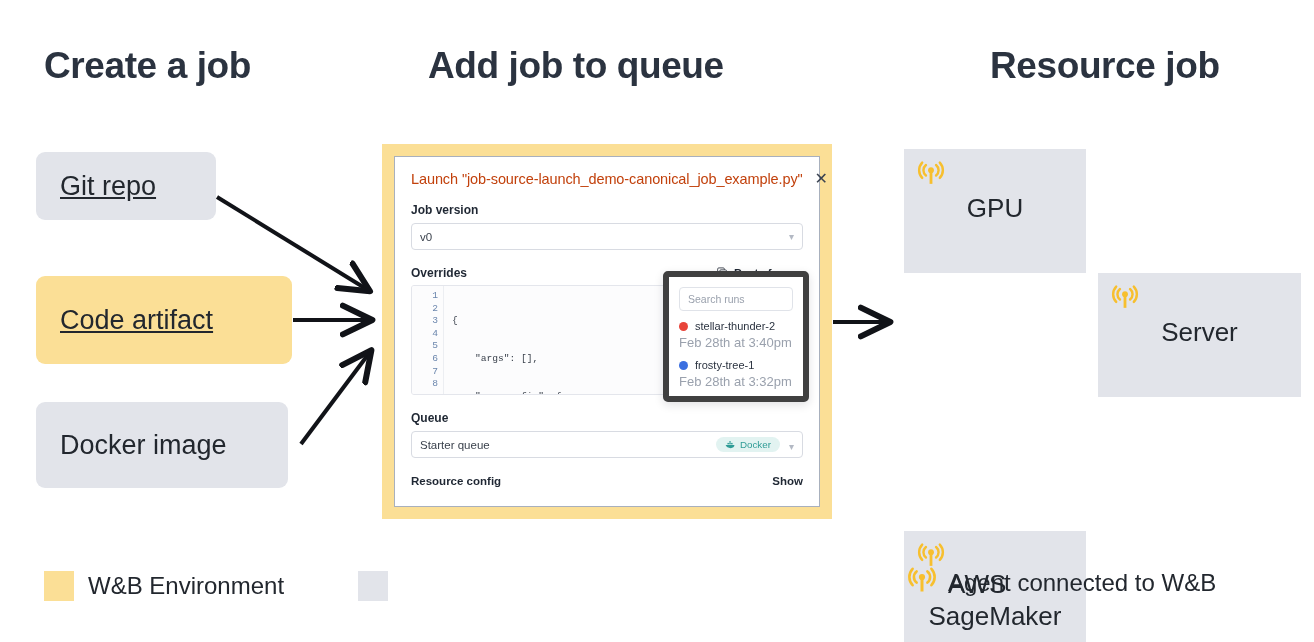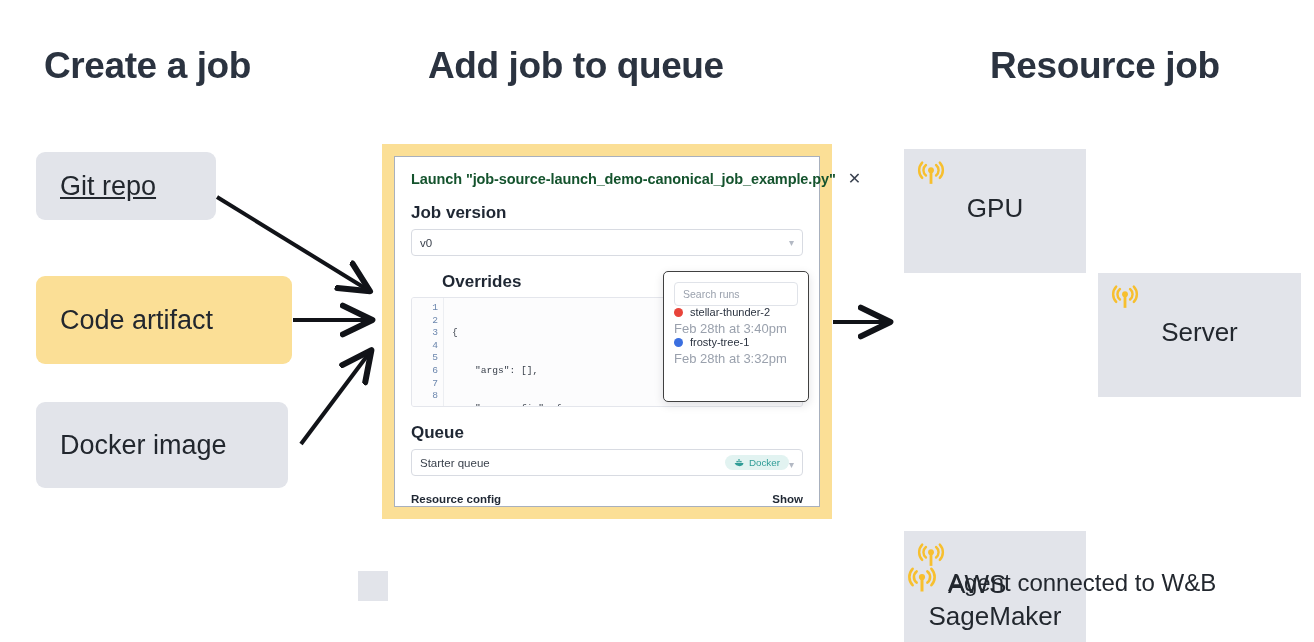--- a/index.html
+++ b/index.html
@@ -51,66 +51,66 @@
     width:100%;height:100%;
     box-sizing:border-box;
     padding:14px 16px 0 16px;
     position:relative;
   }
   .dlg-title-row{
     display:flex;align-items:center;justify-content:space-between;
     gap:10px;
   }
   .dlg-title{
-    font-size:14.5px;font-weight:700;color:#14532d;white-space:nowrap;
+    font-size:14.5px;font-weight:400;color:#c2410c;white-space:nowrap;
     letter-spacing:-0.1px;
   }
   .dlg-close{
     font-size:16px;color:#3a4250;line-height:1;cursor:pointer;
     padding:0 2px;
   }
   .fld-label{
-    font-size:17px;font-weight:700;color:#1f2733;margin-top:16px;margin-bottom:6px;
+    font-size:12px;font-weight:700;color:#1f2733;margin-top:16px;margin-bottom:6px;
   }
   .select{
     height:25px;border:1px solid #d8dbe2;border-radius:4px;
     display:flex;align-items:center;justify-content:space-between;
     padding:0 8px;font-size:11.5px;color:#3b424d;background:#fff;
   }
   .chev{color:#b3b9c4;font-size:10px;line-height:1;}
-  .row-between{display:flex;align-items:center;justify-content:space-between;margin-top:16px;margin-bottom:5px;margin-left:31px;}
+  .row-between{display:flex;align-items:center;justify-content:space-between;margin-top:16px;margin-bottom:5px;}
   .paste{display:flex;align-items:center;gap:6px;font-size:11.5px;font-weight:700;color:#1f2733;cursor:pointer;}
 
   
   .code{
     border:1px solid #e4e6ec;border-radius:3px;background:#fcfcfd;
     display:flex;font-family:"Liberation Mono","DejaVu Sans Mono",monospace;
     font-size:9.6px;line-height:12.6px;overflow:hidden;
     height:108px;
   }
   .gutter{
     width:26px;flex:0 0 26px;text-align:right;padding:4px 5px 0 0;
     color:#6b86ad;background:#fcfcfd;user-select:none;
   }
   .codebody{
     padding:4px 0 0 8px;border-left:1px solid #eceef2;flex:1;white-space:pre;
     color:#3b424d;
   }
 
   
   .runs{
-    position:absolute;background:#fff;border:1px solid #404040;border-radius:5px;
+    position:absolute;background:#fff;border:6px solid #404040;border-radius:5px;
     box-shadow:0 3px 10px rgba(20,25,40,.13);
     padding:10px;box-sizing:border-box;
   }
   .runs-search{
     height:22px;border:1px solid #e0e3e9;border-radius:4px;background:#fff;
     display:flex;align-items:center;padding:0 8px;font-size:10.5px;color:#9aa1ad;
   }
-  .run-item{}
+  .run-item{margin-top:9px;}
   .run-top{display:flex;align-items:center;gap:7px;}
   .run-dot{width:9px;height:9px;border-radius:50%;flex:0 0 9px;}
   .run-name{font-size:11px;color:#2b3340;}
   .run-time{font-size:13px;color:#9aa1ad;margin-top:3px;}
 
   .docker-badge{
     display:inline-flex;align-items:center;gap:4px;
     background:#e2f3f1;color:#2f9c96;border-radius:10px;
     padding:2px 9px;font-size:9.8px;
   }
@@ -146,21 +146,21 @@
 
 <div class="stage">
 
   <div class="heading abs" style="left:44px;top:45px;">Create a job</div>
   <div class="heading abs" style="left:428px;top:45px;">Add job to queue</div>
   <div class="heading abs" style="left:990px;top:45px;">Resource job</div>
 
   <div class="src-box src-grey abs" style="left:36px;top:152px;width:180px;height:68px;text-decoration:underline;">
     <span>Git repo</span>
   </div>
-  <div class="src-box src-yellow abs" style="left:36px;top:276px;width:256px;height:88px;">
+  <div class="src-box src-yellow abs" style="left:36px;top:276px;width:256px;height:88px;text-decoration:underline;">
     <span>Code artifact</span>
   </div>
   <div class="src-box src-grey abs" style="left:36px;top:402px;width:252px;height:86px;">
     <span>Docker image</span>
   </div>
 
   <svg class="arrows">
     <defs>
       <marker id="ah" markerWidth="9" markerHeight="9" refX="7.4" refY="4.5" orient="auto" markerUnits="strokeWidth">
         <path d="M0.6,0.9 L8,4.5 L0.6,8.1" fill="none" stroke="#111318" stroke-width="1.5" stroke-linecap="round" stroke-linejoin="round"></path>
@@ -216,21 +216,21 @@
           
           
           
           
         </div>
       </div>
 
       <div class="fld-label">Queue</div>
       <div class="select">
         <span>Starter queue</span>
-        <span style="display:flex;align-items:flex-end;gap:0;">
+        <span style="display:flex;align-items:flex-end;gap:9px;">
           <span class="docker-badge">
             <svg width="11" height="9" viewBox="0 0 18 14">
               <rect x="4" y="4.4" width="2.4" height="2.4" fill="#2f9c96"></rect>
               <rect x="7" y="4.4" width="2.4" height="2.4" fill="#2f9c96"></rect>
               <rect x="10" y="4.4" width="2.4" height="2.4" fill="#2f9c96"></rect>
               <rect x="7" y="1.6" width="2.4" height="2.4" fill="#2f9c96"></rect>
               <path d="M1,8 h14.4 c0,3.2 -2.6,5 -6,5 c-4.2,0 -7.4,-1.6 -8.4,-5 z" fill="#2f9c96"></path>
             </svg>
             <span>Docker</span>
           </span>
@@ -302,20 +302,24 @@
         <path d="M10.6,17.6 a7.2,7.2 0 0 1 0,-11.2" fill="none" stroke="#f7bf2e" stroke-width="2.6" stroke-linecap="round"></path>
         <path d="M21.4,6.4 a7.2,7.2 0 0 1 0,11.2" fill="none" stroke="#f7bf2e" stroke-width="2.6" stroke-linecap="round"></path>
         <path d="M6.6,20.2 a12,12 0 0 1 0,-16.4" fill="none" stroke="#f7bf2e" stroke-width="2.6" stroke-linecap="round"></path>
         <path d="M25.4,3.8 a12,12 0 0 1 0,16.4" fill="none" stroke="#f7bf2e" stroke-width="2.6" stroke-linecap="round"></path>
       </svg>
     </span>
     <span class="tgt-label" style="left:38px;right:8px;text-align:left;top:38px;">AWS</span>
     <span class="tgt-label" style="top:70px;">SageMaker</span>
   </div>
 
+  <div class="legend-item abs" style="left:44px;top:571px;">
+    <span class="lg-sw" style="background:#fbdf96;"></span>
+    <span class="lg-txt">W&amp;B Environment</span>
+  </div>
 
   <div class="legend-item abs" style="left:358px;top:571px;">
     <span class="lg-sw" style="background:#e2e4ea;"></span>
   </div>
 
   <div class="legend-item abs" style="left:906px;top:565px;gap:10px;">
     <span>
       <svg width="32" height="32" viewBox="0 0 32 32">
         <circle cx="16" cy="12" r="3.1" fill="#f7bf2e"></circle>
         <rect x="14.5" y="13.5" width="3" height="13" fill="#f7bf2e"></rect>

